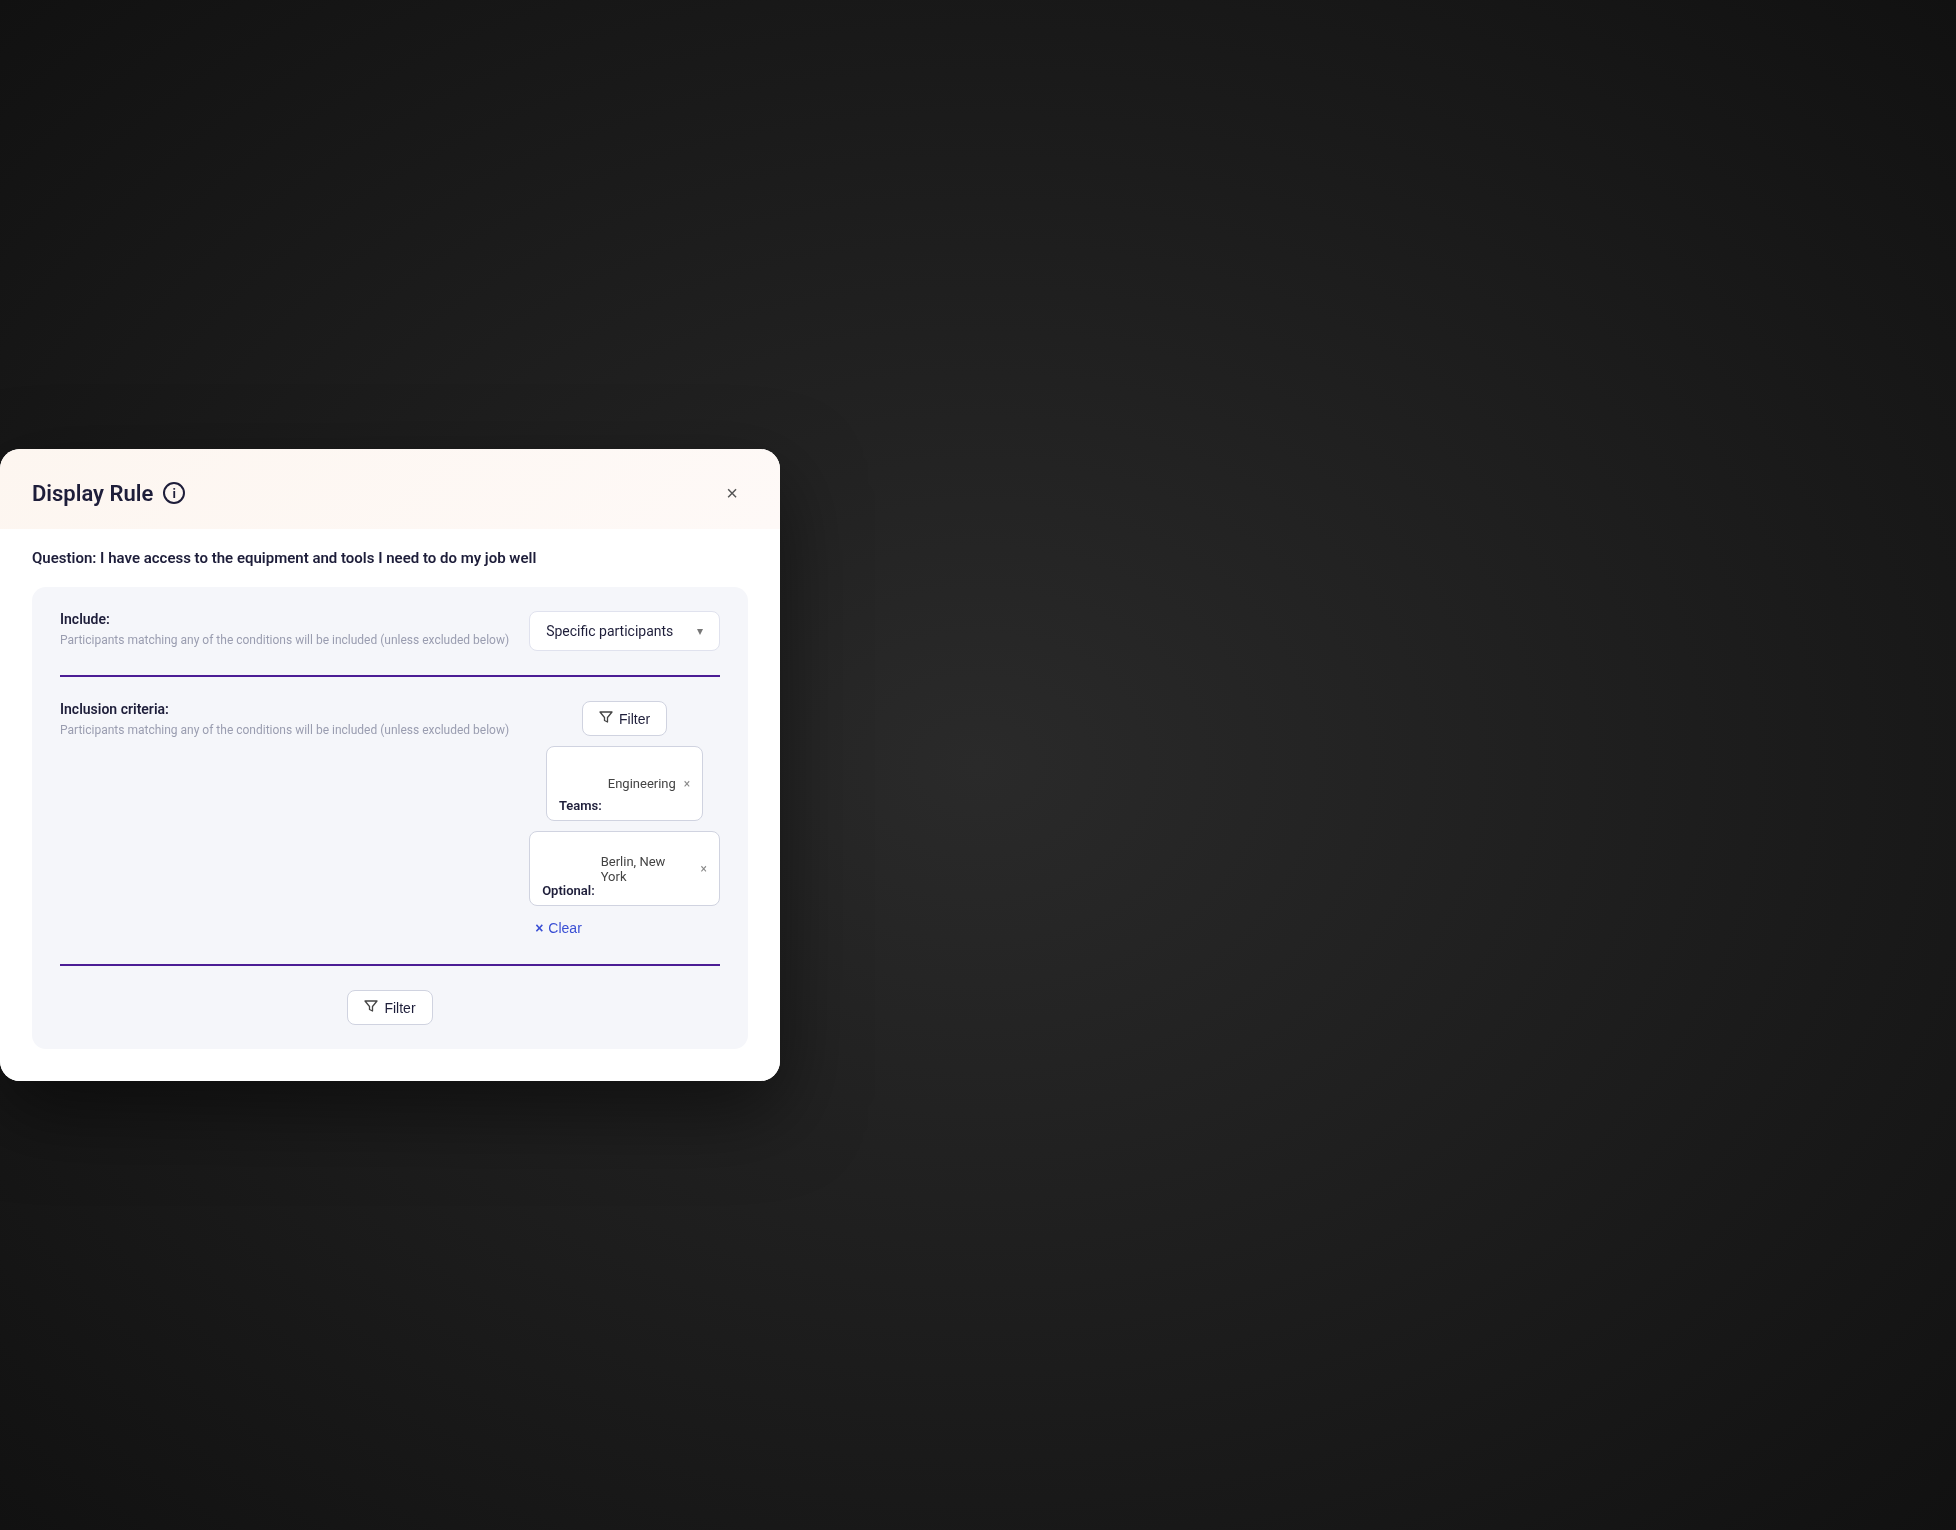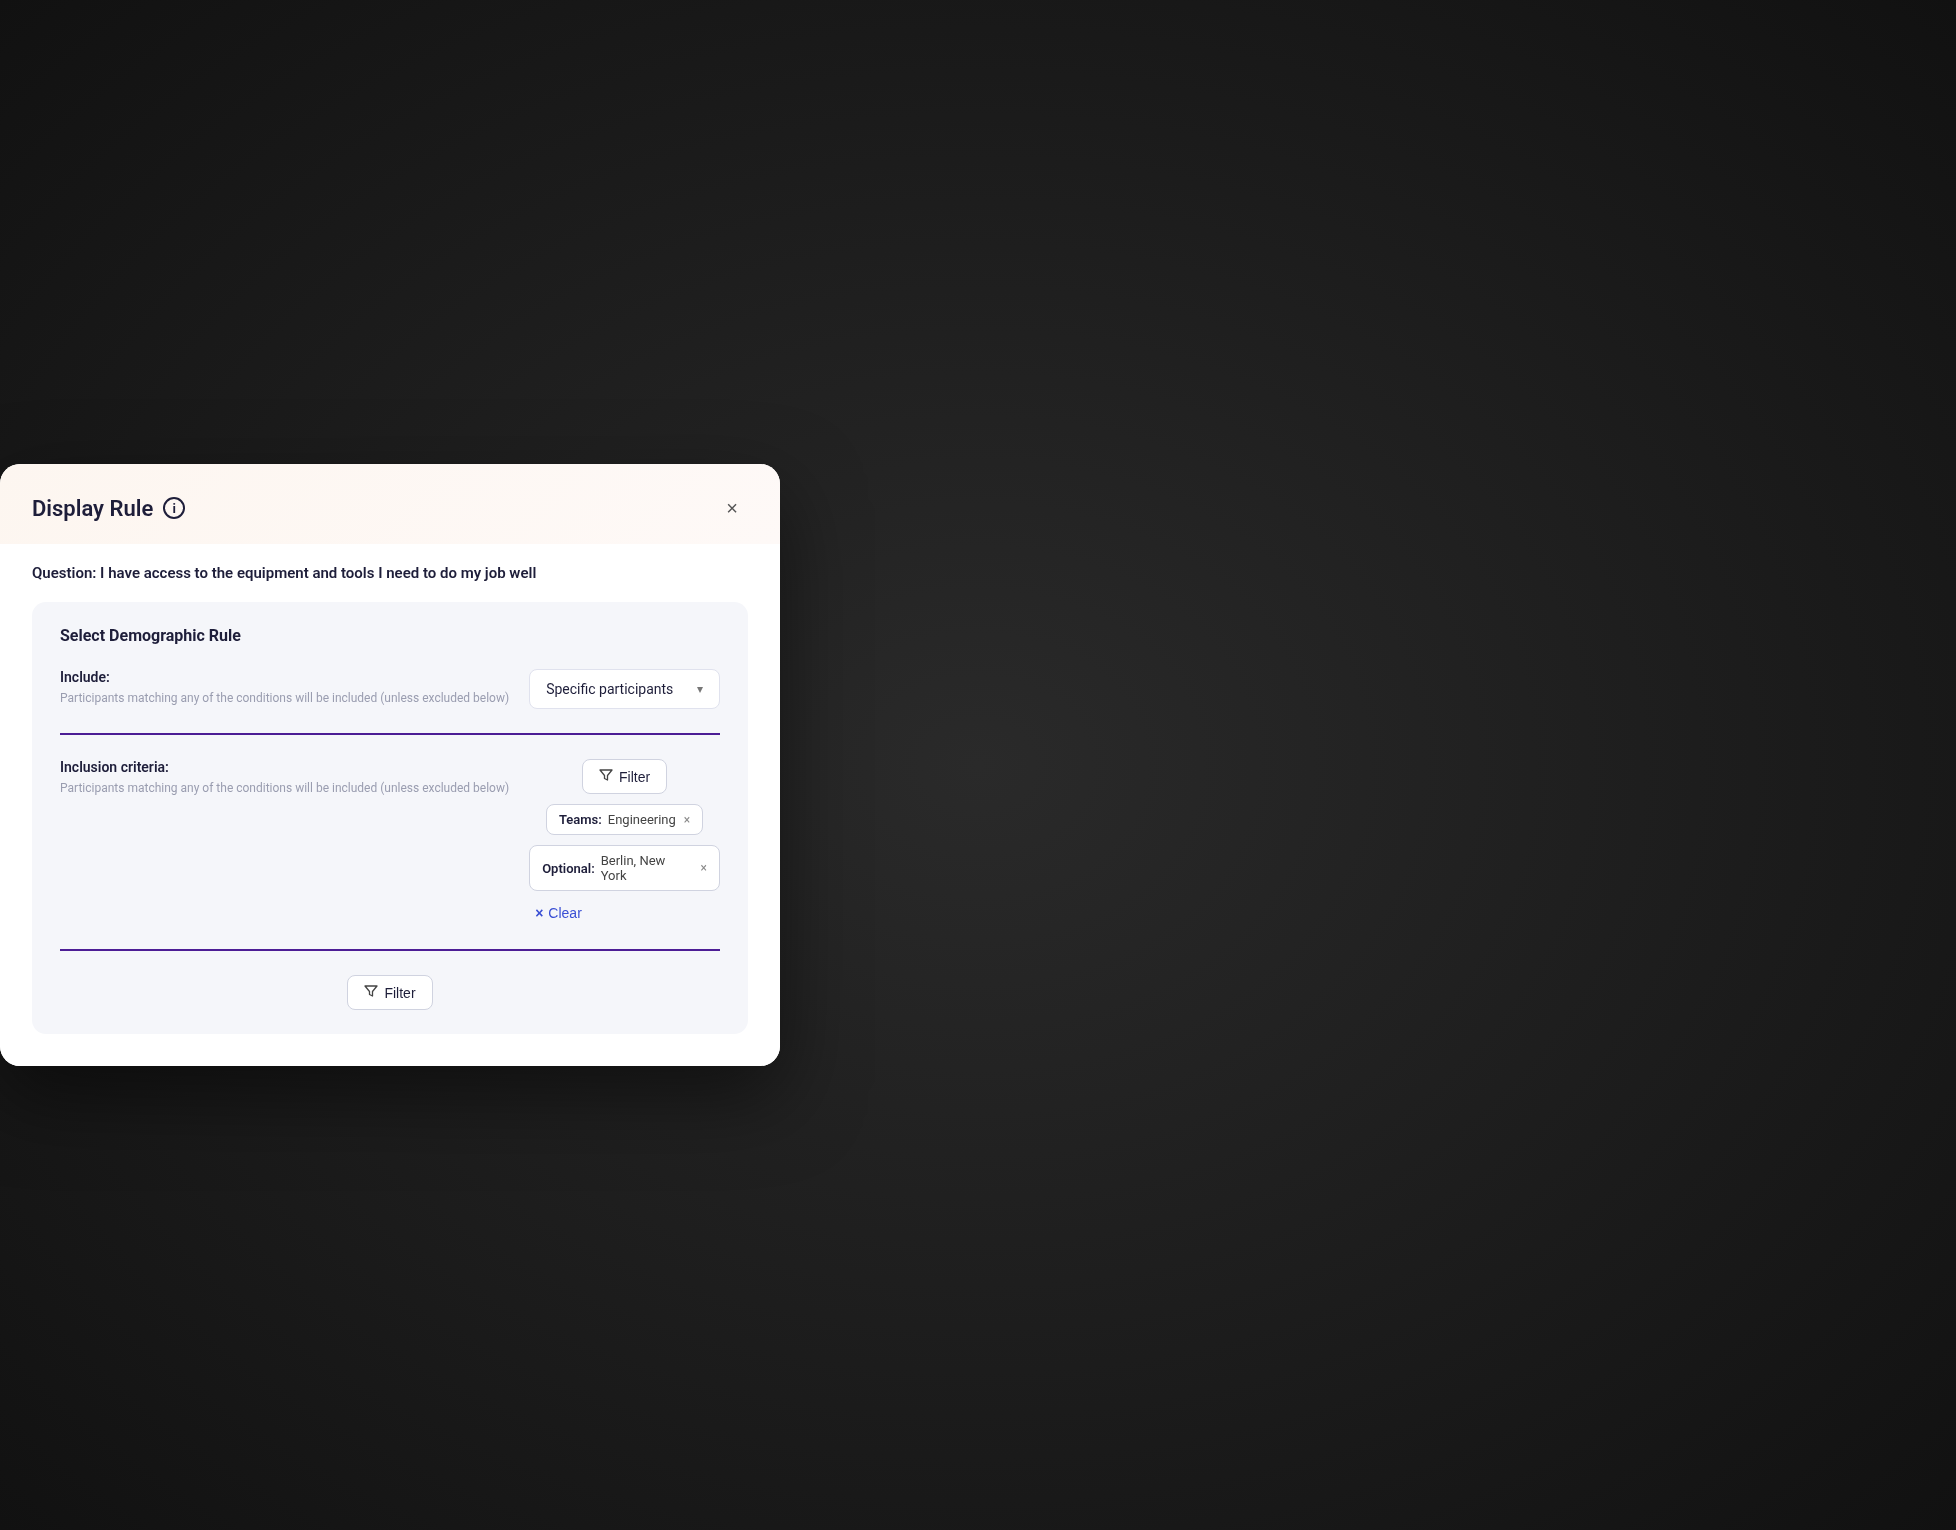--- a/index.html
+++ b/index.html
@@ -199,20 +199,21 @@
       border-radius: 8px;
       padding: 7px 12px;
       font-size: 13px;
       color: #1e1e3a;
       cursor: pointer;
     }
 
     .tag-label {
       font-weight: 600;
       color: #1e1e3a;
+      margin-top: 44px;
     }
 
     .tag-value {
       font-weight: 400;
       color: #444;
     }
 
     .tag-remove {
       color: #888;
       font-size: 12px;
@@ -256,21 +257,20 @@
         <span class="modal-title">Display Rule</span>
         <div class="info-icon">i</div>
       </div>
       <button class="close-btn">×</button>
     </div>
 
     <div class="modal-body">
       <div class="question-text">Question: I have access to the equipment and tools I need to do my job well</div>
 
       <div class="rule-card">
-        <div class="rule-card-title">Select Demographic Rule</div>
 
         <div class="rule-section">
           <div class="section-label">
             <div class="section-label-title">Include:</div>
             <div class="section-label-desc">Participants matching any of the conditions will be included (unless excluded below)</div>
           </div>
           <div class="section-content">
             <div class="dropdown-select">
               <span>Specific participants</span>
               <span class="dropdown-chevron">▾</span>

